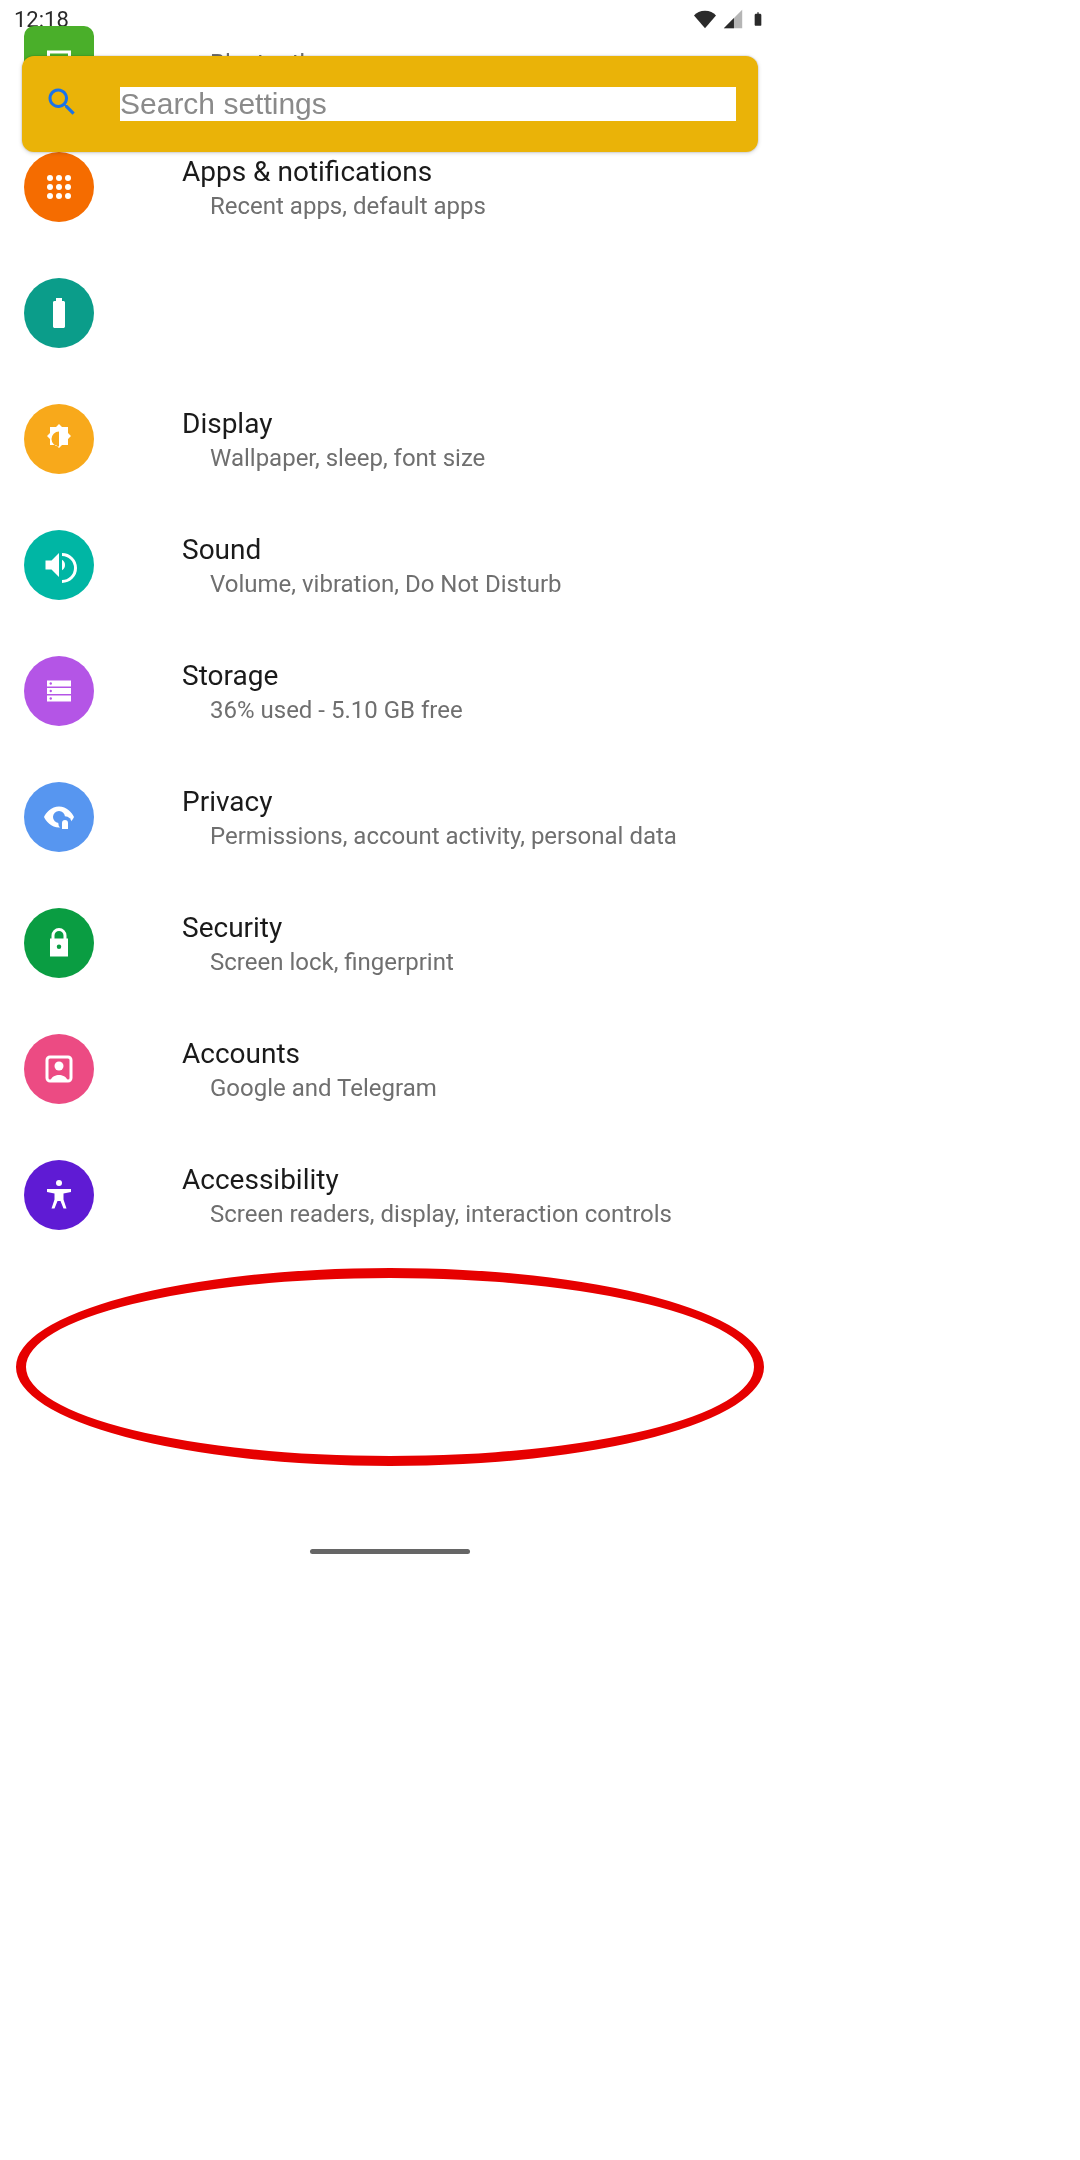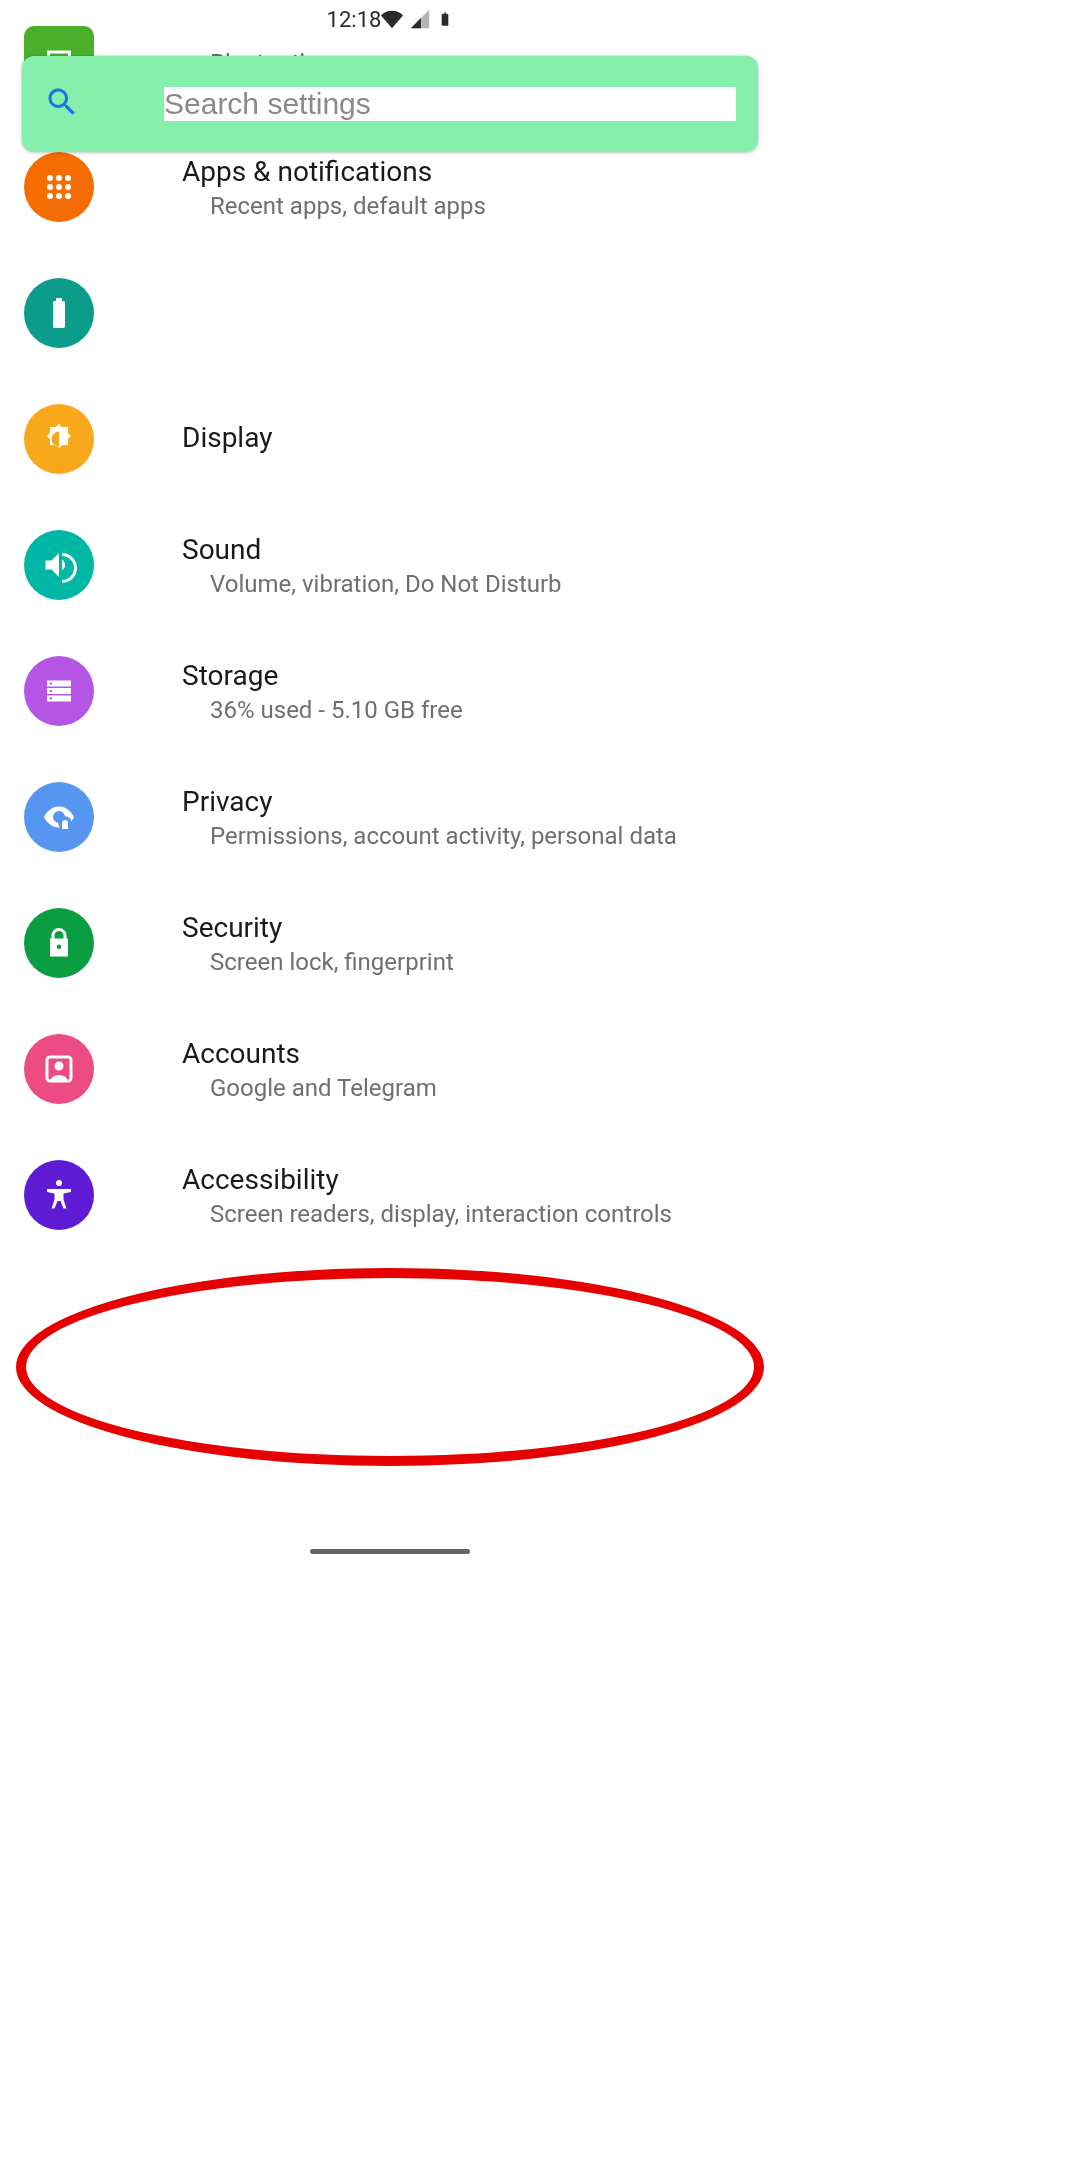--- a/index.html
+++ b/index.html
@@ -8,21 +8,21 @@
       height: 1560px;
       font-family: Roboto, 'Segoe UI', Arial, sans-serif;
       background: #ffffff;
       position: relative;
       overflow: hidden;
     }
     .status-bar {
       height: 38px;
       display: flex;
       align-items: center;
-      justify-content: center;
+      justify-content: space-between;
       padding: 0 14px;
       font-size: 22px;
       color: #2a2a2a;
     }
     .status-right { display: flex; align-items: center; gap: 6px; }
     .status-right svg { display: block; }
     .list-area {
       position: absolute;
       top: 38px;
       left: 0; right: 0; bottom: 0;
@@ -43,28 +43,27 @@
       margin-right: 40px;
     }
     .icon-wrap svg { width: 36px; height: 36px; fill: #fff; }
     .item-text { flex: 1; }
     .item-title { font-size: 28px; color: #1a1a1a; margin-bottom: 4px; }
     .item-sub { font-size: 24px; color: #6f6f6f; margin-left: 28px; }
     .search-bar {
       position: absolute;
       top: 56px; left: 22px; right: 22px;
       height: 96px;
-      background: #86efac;
+      background: #eab308;
       border-radius: 12px;
       box-shadow: 0 1px 4px rgba(0,0,0,0.18), 0 0 0 1px rgba(0,0,0,0.05);
       display: flex;
       align-items: center;
       padding: 0 22px;
       z-index: 10;
-      gap: 44px;
     }
     .search-bar svg { width: 36px; height: 36px; fill: #1a73e8; }
     .search-input {
       border: none; outline: none; flex: 1;
       margin-left: 40px;
       font-size: 30px;
       color: #333;
     }
     .search-input::placeholder { color: #8a8a8a; }
     .annotation {
@@ -161,20 +160,21 @@
   </div>
 
   <div class="settings-item">
     <div class="icon-wrap c-amber">
       <svg viewBox="0 0 24 24">
           <path d="M12 2l2 2h4v4l2 2-2 2v4h-4l-2 2-2-2H6v-4l-2-2 2-2V4h4l2-2zm0 5a5 5 0 100 10V7z"></path>
         </svg>
     </div>
     <div class="item-text">
       <div class="item-title">Display</div>
+      <div class="item-sub">Wallpaper, sleep, font size</div>
     </div>
   </div>
 
   <div class="settings-item">
     <div class="icon-wrap c-cyan">
       <svg viewBox="0 0 24 24">
           <path d="M3 9v6h4l5 5V4L7 9H3zm13 3a4 4 0 00-2-3.5v7A4 4 0 0016 12zm-2-8v2a8 8 0 010 16v2a10 10 0 000-20z"></path>
         </svg>
     </div>
     <div class="item-text">

